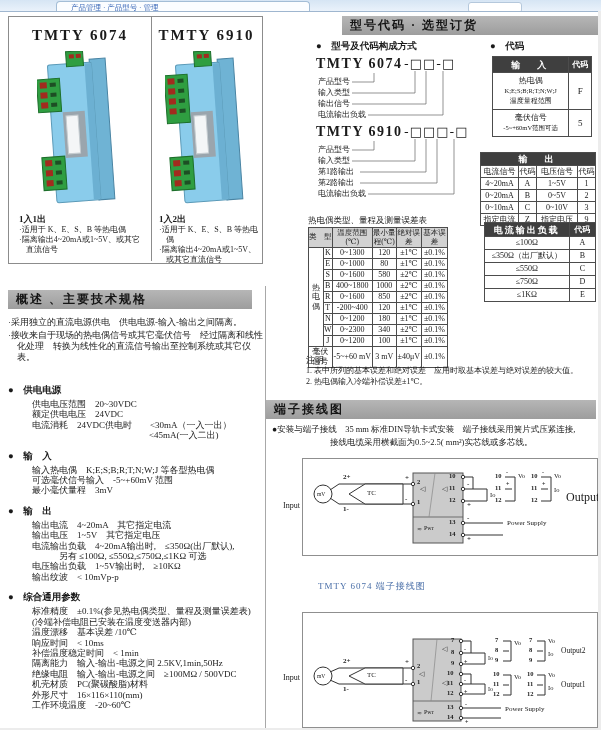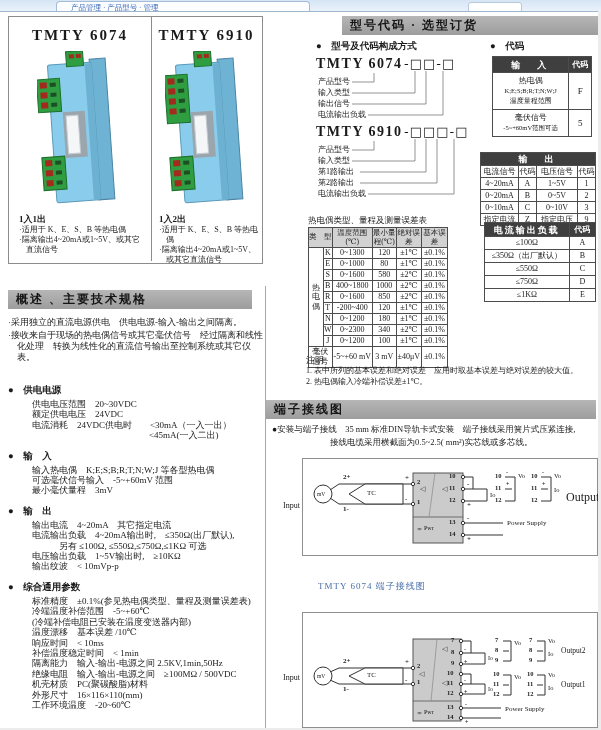--- a/index.html
+++ b/index.html
@@ -142,28 +142,28 @@
   <div class="ln">电流消耗　24VDC供电时　　&lt;30mA（一入一出）</div>
   <div class="ln">　　　　　　　　　　　　　&lt;45mA(一入二出)</div>
   <div class="sp"></div>
   <div class="ghead">●　输　入</div>
   <div class="ln">输入热电偶　K;E;S;B;R;T;N;W;J 等各型热电偶</div>
   <div class="ln">可选毫伏信号输入　-5~+60mV 范围</div>
   <div class="ln">最小毫伏量程　3mV</div>
   <div class="sp"></div>
   <div class="ghead">●　输　出</div>
   <div class="ln">输出电流　4~20mA　其它指定电流</div>
+  <div class="ln">输出电压　1~5V　其它指定电压</div>
   <div class="ln">电流输出负载　4~20mA输出时,　≤350Ω(出厂默认),</div>
   <div class="ln">　　　另有 ≤100Ω, ≤550Ω,≤750Ω,≤1KΩ 可选</div>
   <div class="ln">电压输出负载　1~5V输出时,　≥10KΩ</div>
   <div class="ln">输出纹波　&lt; 10mVp-p</div>
   <div class="sp"></div>
   <div class="ghead">●　综合通用参数</div>
   <div class="ln">标准精度　±0.1%(参见热电偶类型、量程及测量误差表)</div>
-  <div class="ln">冷端温度补偿范围　-5~+60℃</div>
   <div class="ln">(冷端补偿电阻已安装在温度变送器内部)</div>
   <div class="ln">温度漂移　基本误差 /10℃</div>
   <div class="ln">响应时间　&lt; 10ms</div>
   <div class="ln">补偿温度稳定时间　&lt; 1min</div>
   <div class="ln">隔离能力　输入-输出-电源之间 2.5KV,1min,50Hz</div>
   <div class="ln">绝缘电阻　输入-输出-电源之间　≥100MΩ / 500VDC</div>
   <div class="ln">机壳材质　PC(聚碳酸脂)材料</div>
   <div class="ln">外形尺寸　16×116×110(mm)</div>
   <div class="ln">工作环境温度　-20~60℃</div>
 </div>

